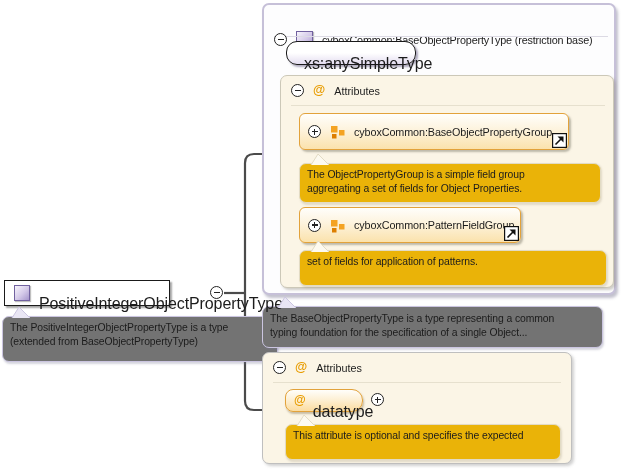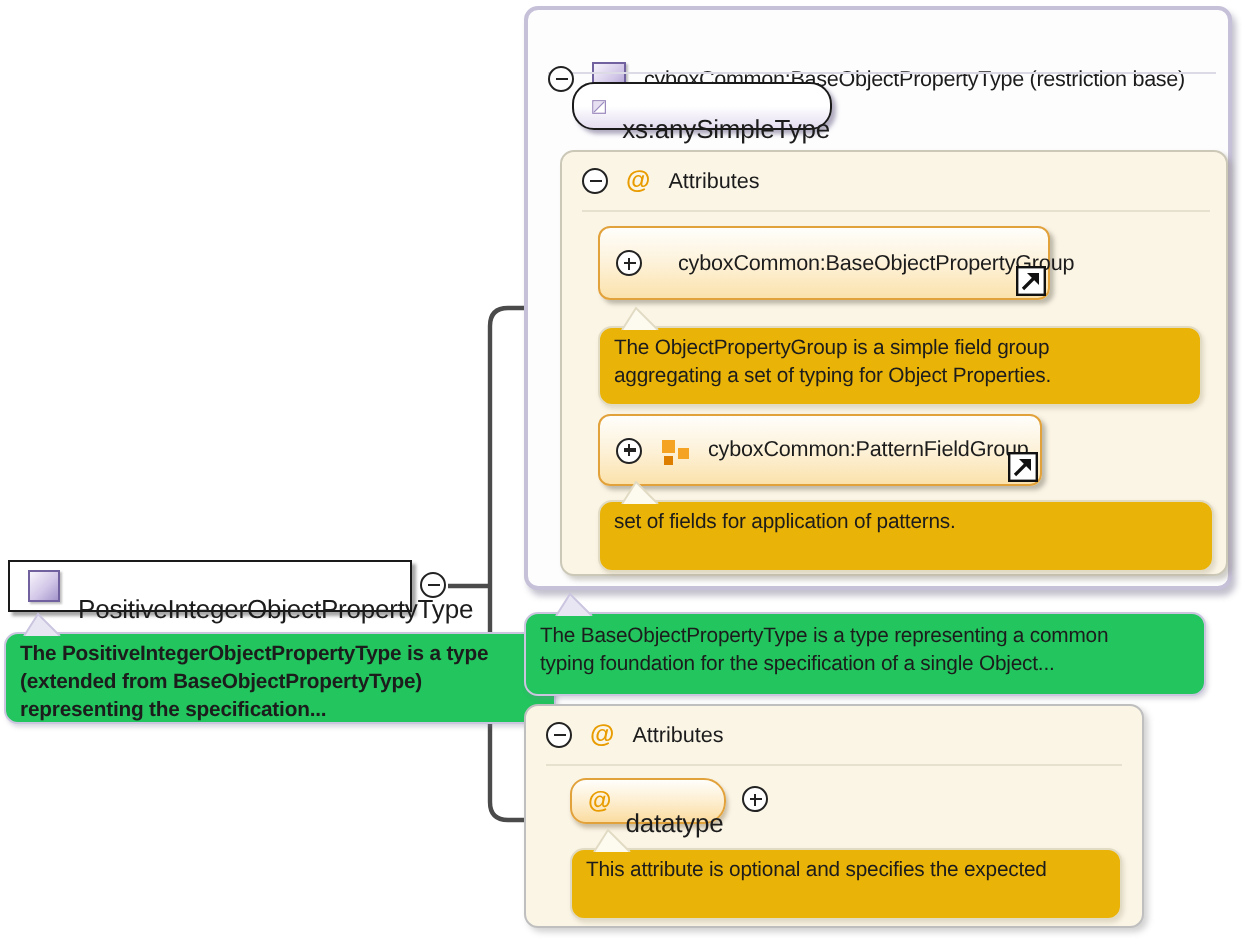--- a/index.html
+++ b/index.html
@@ -12,30 +12,30 @@
 
   
   .tog{position:absolute;width:13px;height:13px;border:1.2px solid #222;border-radius:50%;
        background:#fff;box-sizing:border-box;z-index:3;}
   .tog::before{content:'';position:absolute;left:2.5px;right:2.5px;top:50%;margin-top:-0.6px;height:1.2px;background:#222;}
   .tog.plus::after{content:'';position:absolute;top:2.5px;bottom:2.5px;left:50%;margin-left:-0.6px;width:1.2px;background:#222;}
   .tog.inline{position:relative;flex:0 0 13px;}
 
   
   .main-box{
-    left:4px;top:280px;width:202px;height:26px;background:#fff;border:1.6px solid #1a1a1a;
+    left:4px;top:280px;width:166px;height:26px;background:#fff;border:1.6px solid #1a1a1a;
     box-sizing:border-box;display:flex;align-items:center;gap:9px;padding-left:9px;
     box-shadow:2px 2px 1.5px rgba(60,60,60,.45);z-index:2;
   }
   .type-icon{
     width:16px;height:16px;flex:0 0 16px;box-sizing:border-box;border:1px solid #71619f;
     background:linear-gradient(135deg,#f7f4fc 0%,#d3c8e8 55%,#a595cc 100%);
     box-shadow:1px 1px 1px rgba(0,0,0,.25);
   }
-  .box-label{font-size:13px;letter-spacing:-0.1px;white-space:nowrap;margin-top:22px;}
+  .box-label{font-size:16px;letter-spacing:-0.1px;white-space:nowrap;margin-top:22px;}
 
   
   .big-panel{
     left:262px;top:3px;width:354px;height:292px;box-sizing:border-box;
     background:#fdfdfe;border:2px solid #c6c0d8;border-radius:7px;
     box-shadow:2px 3px 3px rgba(120,118,145,.45);z-index:2;
   }
   .panel-header{position:absolute;left:10px;top:8px;display:flex;align-items:center;gap:9px;margin-top:18px;}
   .panel-title{font-size:10.8px;letter-spacing:-0.15px;white-space:nowrap;}
   .hsep{position:absolute;height:1px;background:#dcdae4;}
@@ -75,45 +75,44 @@
     position:absolute;left:22px;top:36px;width:78px;height:23px;box-sizing:border-box;
     border:1px solid #e2a23b;border-radius:8px 11px 11px 8px;
     background:linear-gradient(180deg,#fffefb 0%,#fdf0d5 45%,#fbdca0 100%);
     box-shadow:1px 2px 2px rgba(140,120,80,.45);
     display:flex;align-items:center;gap:7px;padding-left:8px;
   }
 
   
   .tooltip{position:absolute;box-sizing:border-box;border-radius:7px;padding:4px 7px;
     font-size:10.4px;letter-spacing:-0.1px;line-height:14px;overflow:hidden;}
-  .tooltip.lav{background:#22c55e;border:1px solid #cbc5e0;box-shadow:1px 1.5px 2px rgba(120,120,150,.3);}
+  .tooltip.lav{background:#737373;border:1px solid #cbc5e0;box-shadow:1px 1.5px 2px rgba(120,120,150,.3);}
   .tooltip.cream{background:#eab308;border:1px solid #e2dbc4;box-shadow:1px 1.5px 2px rgba(150,140,110,.25);}
   .tooltip .tl{white-space:nowrap;}
   .ptr{position:absolute;z-index:4;}
 </style>
 </head>
 <body>
 
 <div class="canvas">
 
   <svg class="connectors" width="621" height="470">
     <path d="M224 293 H246" fill="none" stroke="#4b4b4b" stroke-width="2.2"></path>
     <path d="M262 154 H254 Q245 154 245 163 V401 Q245 410 254 410 H262" fill="none" stroke="#4b4b4b" stroke-width="2.2" stroke-linejoin="round"></path>
   </svg>
 
   <div class="abs main-box">
     <span class="type-icon"></span>
     <span class="box-label">PositiveIntegerObjectPropertyType</span>
   </div>
   <div class="tog" style="left:210px;top:286px;"></div>
 
-  <div class="tooltip lav" style="left:2px;top:316px;width:276px;height:46px;font-weight:bold;">
+  <div class="tooltip lav" style="left:2px;top:316px;width:276px;height:46px;">
     <div class="tl">The PositiveIntegerObjectPropertyType is a type</div>
     <div class="tl">(extended from BaseObjectPropertyType)</div>
-    <div class="tl">representing the specification...</div>
   </div>
   <svg class="ptr" style="left:10px;top:305px;" width="22" height="13">
     <polygon points="2,13 9,2 20,13" fill="#e9e6f4"></polygon>
     <path d="M2,13 L9,2 L20,13" fill="none" stroke="#cbc5e0" stroke-width="1"></path>
   </svg>
 
   <div class="abs big-panel">
     <div class="panel-header">
       <span class="tog inline"></span>
       <span class="type-icon" style="width:17px;height:17px;flex-basis:17px;"></span>
@@ -131,38 +130,38 @@
     </div>
 
     <div class="attr-panel top">
       <div class="attr-header">
         <span class="tog inline"></span>
         <span class="at-icon">@</span>
         <span class="lbl">Attributes</span>
       </div>
       <div class="hsep" style="left:10px;right:8px;top:29px;background:#e6e0ce;"></div>
 
-      <div class="group-box" style="left:18px;top:37px;width:226px;height:37px;">
+      <div class="group-box" style="left:18px;top:37px;width:270px;height:37px;">
         <span class="tog plus inline"></span>
         <svg width="15" height="15" viewBox="0 0 15 15">
           <rect x="1" y="2" width="6.5" height="6.5" fill="#f4a322"></rect>
           <rect x="2" y="10" width="4.5" height="4.5" fill="#dd7e00"></rect>
           <rect x="9" y="6" width="5.5" height="5.5" fill="#f4a322"></rect>
         </svg>
         <span class="group-label">cyboxCommon:BaseObjectPropertyGroup</span>
         <svg class="ref-btn" viewBox="0 0 15 15">
           <rect x="0.6" y="0.6" width="13.8" height="13.8" fill="#ffffff" stroke="#111111" stroke-width="1.2"></rect>
           <path d="M3.5 11.5 L9.5 5.5" stroke="#111111" stroke-width="1.6"></path>
           <polygon points="5.5,3.5 11.5,3.5 11.5,9.5" fill="#111111"></polygon>
         </svg>
       </div>
 
       <div class="tooltip cream" style="left:18px;top:87px;width:302px;height:40px;">
         <div class="tl">The ObjectPropertyGroup is a simple field group</div>
-        <div class="tl">aggregating a set of typing for Object Properties.</div>
+        <div class="tl">aggregating a set of fields for Object Properties.</div>
       </div>
       <svg class="ptr" style="left:28px;top:76px;" width="22" height="13">
         <polygon points="2,13 9,2 20,13" fill="#fdfaf0"></polygon>
         <path d="M2,13 L9,2 L20,13" fill="none" stroke="#e2dbc4" stroke-width="1"></path>
       </svg>
 
       <div class="group-box" style="left:18px;top:131px;width:222px;height:36px;">
         <span class="tog plus inline"></span>
         <svg width="15" height="15" viewBox="0 0 15 15">
           <rect x="1" y="2" width="6.5" height="6.5" fill="#f4a322"></rect>

